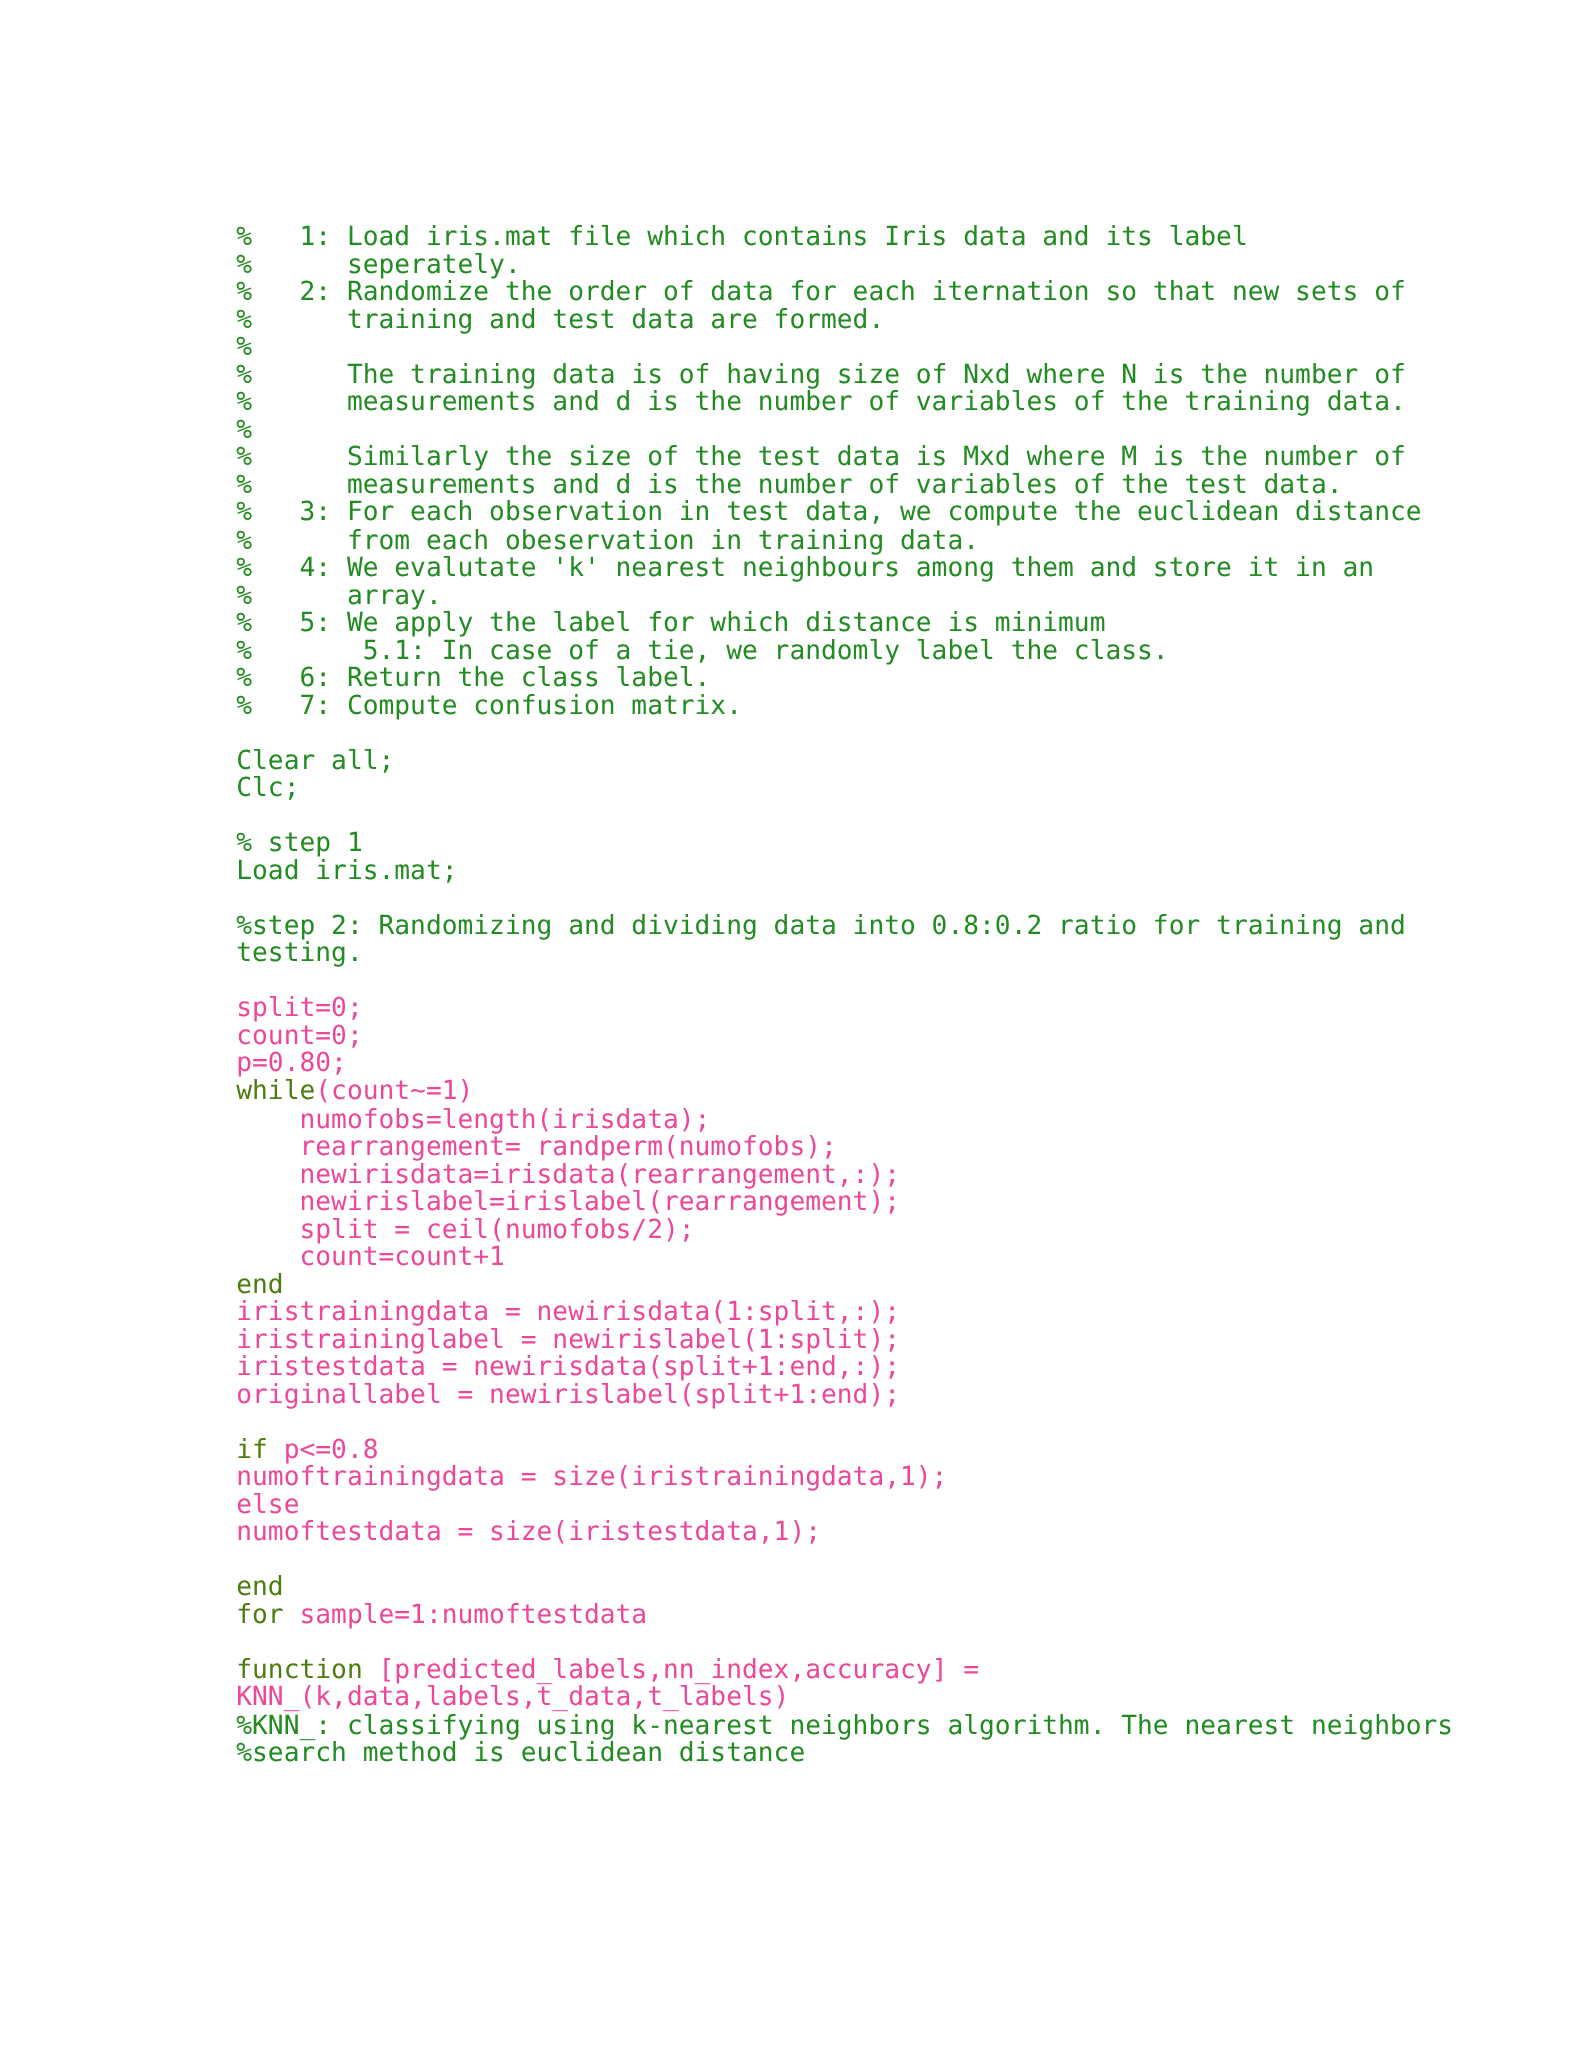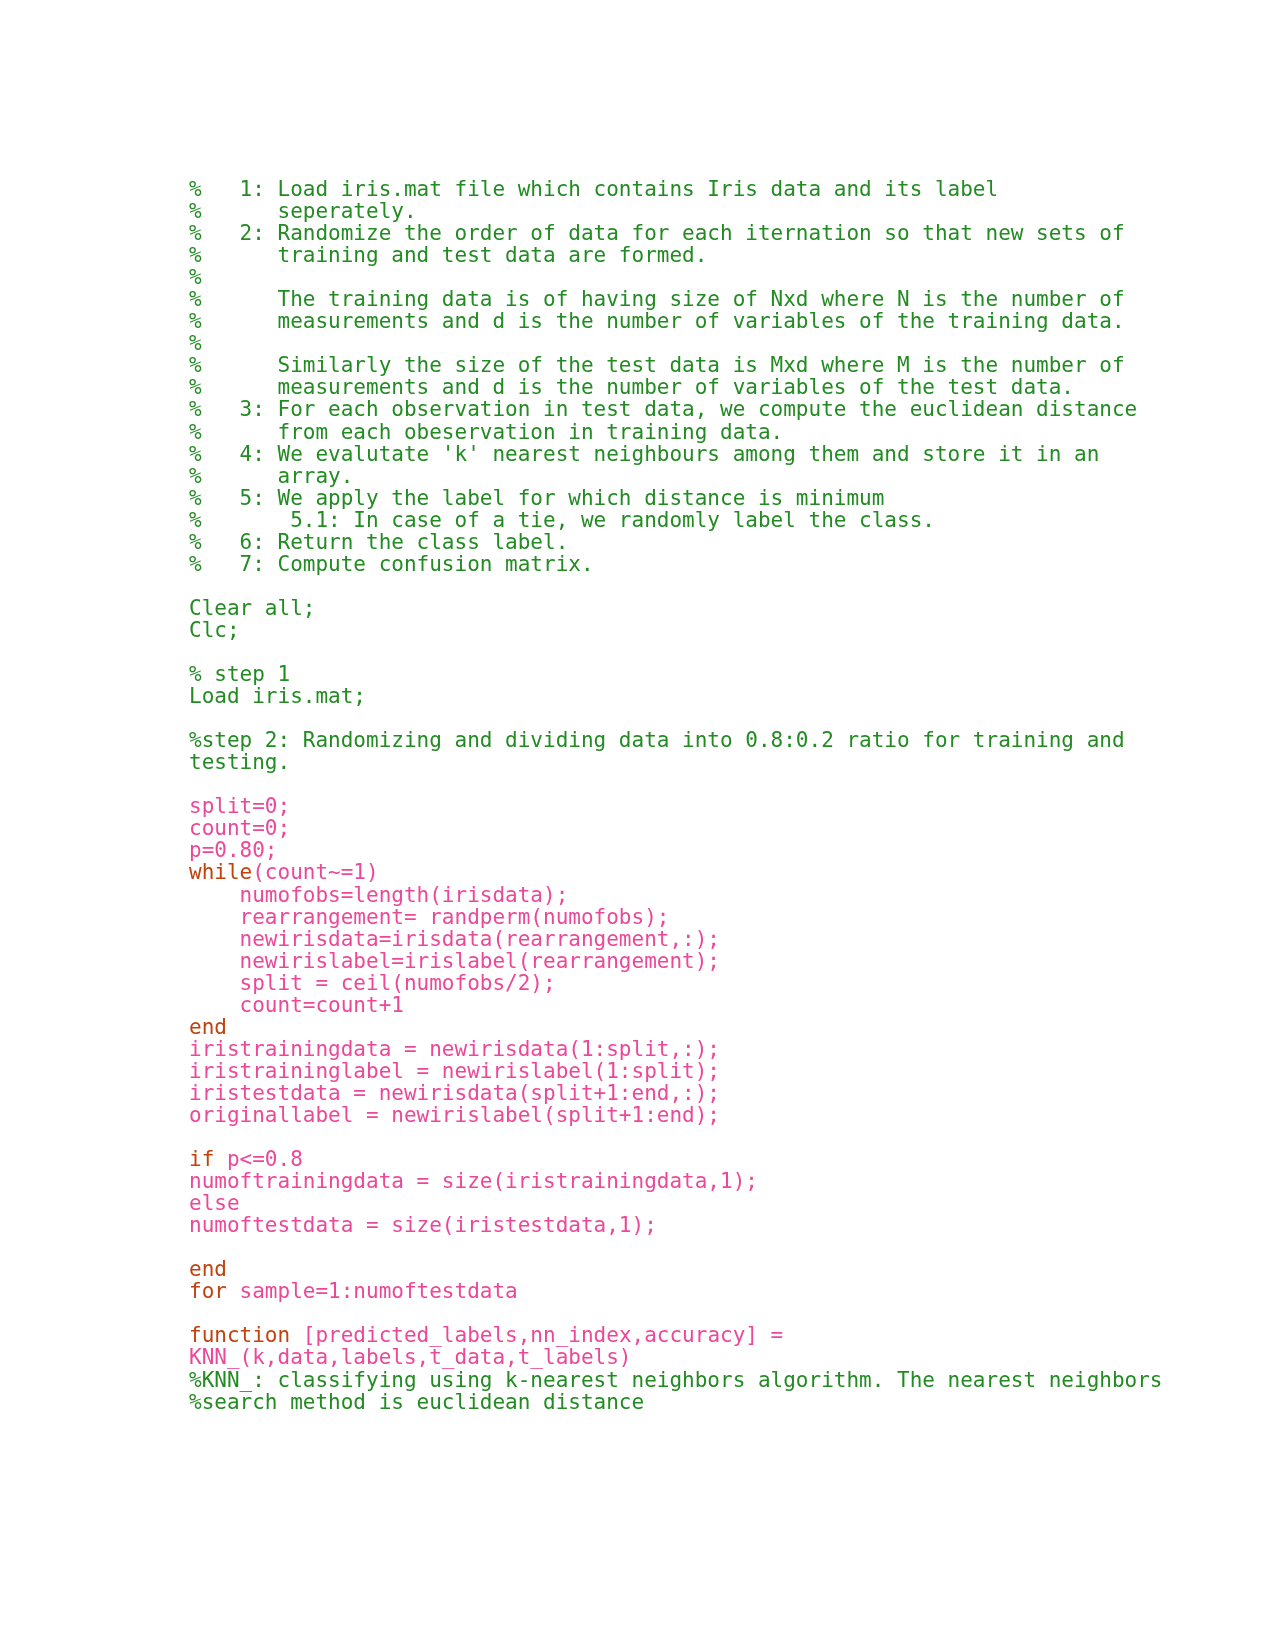--- a/index.html
+++ b/index.html
@@ -30,21 +30,21 @@
     white-space: pre-wrap;
     word-break: normal;
     letter-spacing: 0px;
     margin-left: 47px;
   }
   .line {
     white-space: pre-wrap;
     min-height: 22.05px;
   }
   .comment { color: #228b22; }
-  .keyword { color: #c2410c; }
+  .keyword { color: #4d7c0f; }
   .code    { color: #ec4899; }
   .blank   { height: 22.05px; }
 </style>
 </head>
 <body>
 
 <div id="page">
   <div id="code-listing"><div class="line"><span class="comment">%   1: Load iris.mat file which contains Iris data and its label</span></div><div class="line"><span class="comment">%      seperately.</span></div><div class="line"><span class="comment">%   2: Randomize the order of data for each iternation so that new sets of</span></div><div class="line"><span class="comment">%      training and test data are formed.</span></div><div class="line"><span class="comment">%</span></div><div class="line"><span class="comment">%      The training data is of having size of Nxd where N is the number of</span></div><div class="line"><span class="comment">%      measurements and d is the number of variables of the training data.</span></div><div class="line"><span class="comment">%</span></div><div class="line"><span class="comment">%      Similarly the size of the test data is Mxd where M is the number of</span></div><div class="line"><span class="comment">%      measurements and d is the number of variables of the test data.</span></div><div class="line"><span class="comment">%   3: For each observation in test data, we compute the euclidean distance</span></div><div class="line"><span class="comment">%      from each obeservation in training data.</span></div><div class="line"><span class="comment">%   4: We evalutate 'k' nearest neighbours among them and store it in an</span></div><div class="line"><span class="comment">%      array.</span></div><div class="line"><span class="comment">%   5: We apply the label for which distance is minimum</span></div><div class="line"><span class="comment">%       5.1: In case of a tie, we randomly label the class.</span></div><div class="line"><span class="comment">%   6: Return the class label.</span></div><div class="line"><span class="comment">%   7: Compute confusion matrix.</span></div><div class="line blank">&nbsp;</div><div class="line"><span class="comment">Clear all;</span></div><div class="line"><span class="comment">Clc;</span></div><div class="line blank">&nbsp;</div><div class="line"><span class="comment">% step 1</span></div><div class="line"><span class="comment">Load iris.mat;</span></div><div class="line blank">&nbsp;</div><div class="line"><span class="comment">%step 2: Randomizing and dividing data into 0.8:0.2 ratio for training and</span></div><div class="line"><span class="comment">testing.</span></div><div class="line blank">&nbsp;</div><div class="line"><span class="code">split=0;</span></div><div class="line"><span class="code">count=0;</span></div><div class="line"><span class="code">p=0.80;</span></div><div class="line"><span class="keyword">while</span><span class="code">(count~=1)</span></div><div class="line"><span class="code">    numofobs=length(irisdata);</span></div><div class="line"><span class="code">    rearrangement= randperm(numofobs);</span></div><div class="line"><span class="code">    newirisdata=irisdata(rearrangement,:);</span></div><div class="line"><span class="code">    newirislabel=irislabel(rearrangement);</span></div><div class="line"><span class="code">    split = ceil(numofobs/2);</span></div><div class="line"><span class="code">    count=count+1</span></div><div class="line"><span class="keyword">end</span><span class="code"></span></div><div class="line"><span class="code">iristrainingdata = newirisdata(1:split,:);</span></div><div class="line"><span class="code">iristraininglabel = newirislabel(1:split);</span></div><div class="line"><span class="code">iristestdata = newirisdata(split+1:end,:);</span></div><div class="line"><span class="code">originallabel = newirislabel(split+1:end);</span></div><div class="line blank">&nbsp;</div><div class="line"><span class="keyword">if</span><span class="code"> p&lt;=0.8</span></div><div class="line"><span class="code">numoftrainingdata = size(iristrainingdata,1);</span></div><div class="line"><span class="code">else</span></div><div class="line"><span class="code">numoftestdata = size(iristestdata,1);</span></div><div class="line blank">&nbsp;</div><div class="line"><span class="keyword">end</span><span class="code"></span></div><div class="line"><span class="keyword">for</span><span class="code"> sample=1:numoftestdata</span></div><div class="line blank">&nbsp;</div><div class="line"><span class="keyword">function</span><span class="code"> [predicted_labels,nn_index,accuracy] =</span></div><div class="line"><span class="code">KNN_(k,data,labels,t_data,t_labels)</span></div><div class="line"><span class="comment">%KNN_: classifying using k-nearest neighbors algorithm. The nearest neighbors</span></div><div class="line"><span class="comment">%search method is euclidean distance</span></div></div>
 </div>
 

